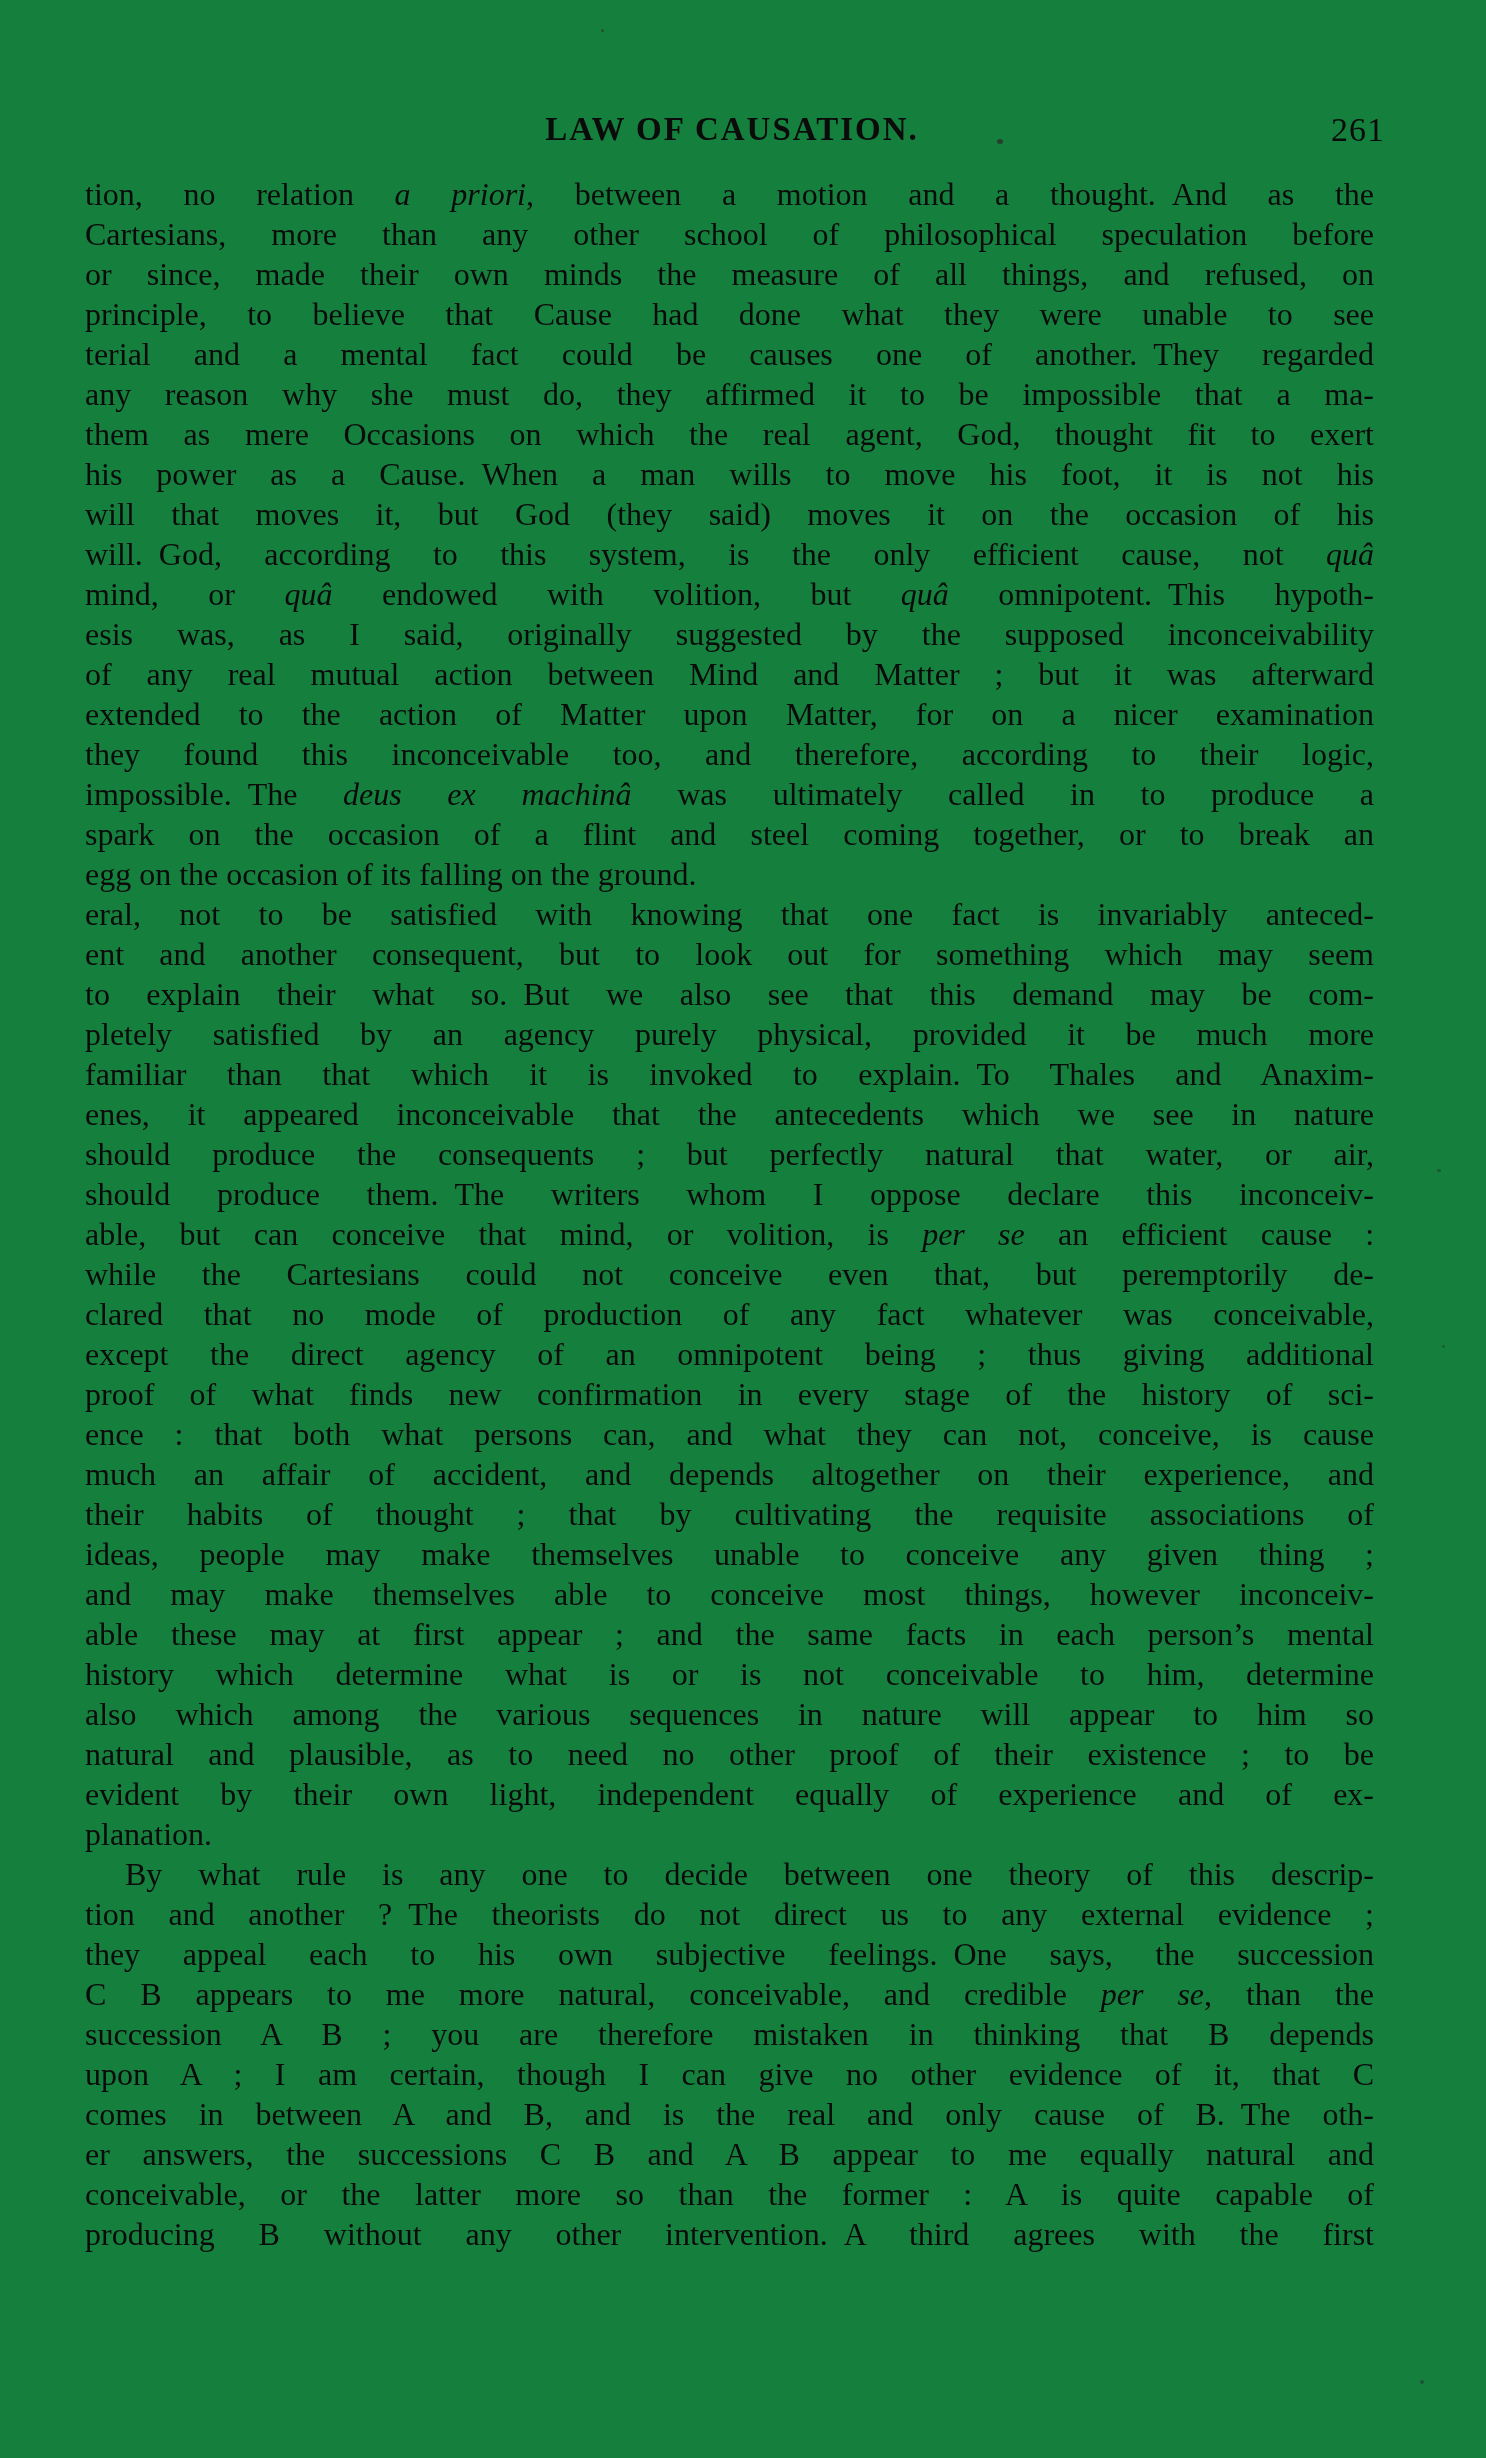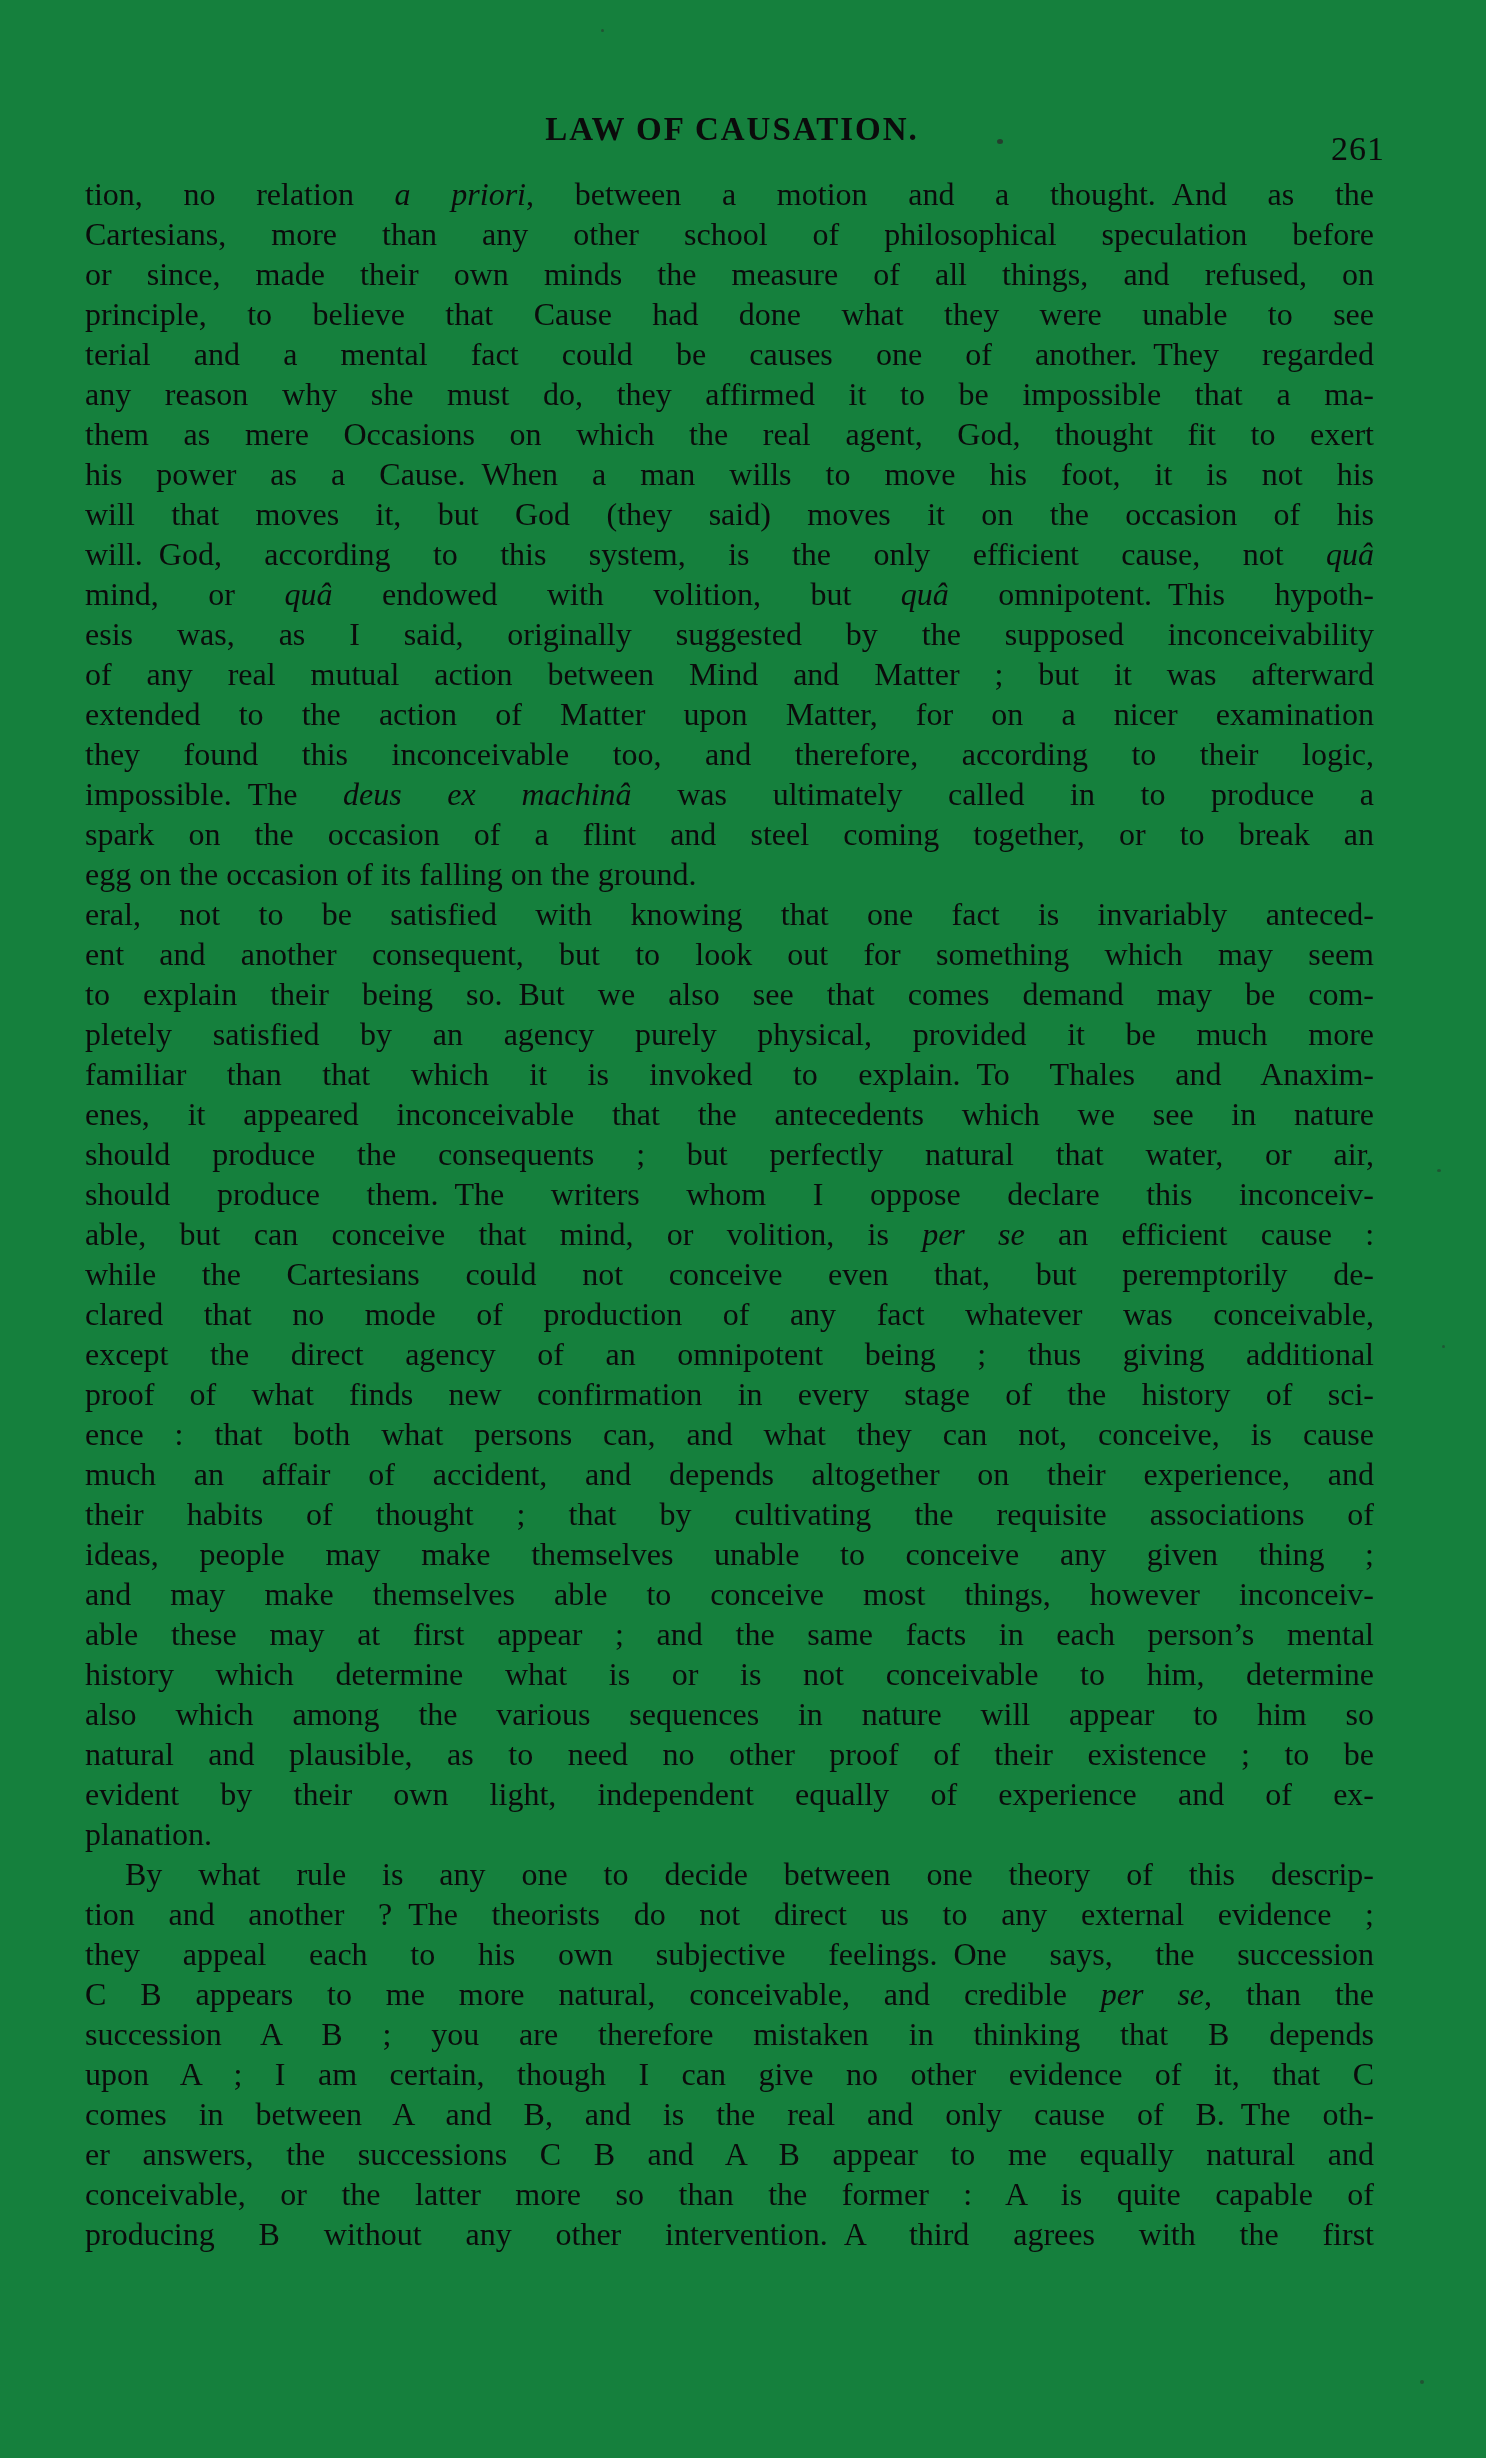--- a/index.html
+++ b/index.html
@@ -33,21 +33,21 @@
     right: 0;
     text-align: center;
     font-size: 33px;
     font-weight: bold;
     letter-spacing: 2px;
     white-space: nowrap;
   }
   .page-number {
     position: absolute;
     right: -6px;
-    top: 19px;
+    top: 0;
     font-size: 34px;
     letter-spacing: 1px;
   }
   .text-block {
     position: absolute;
     left: 85px;
     top: 174px;
     width: 1289px;
     font-size: 32px;
     line-height: 40px;
@@ -102,21 +102,21 @@
         <div class="line">of any real mutual action between Mind and Matter ; but it was afterward</div>
         <div class="line">extended to the action of Matter upon Matter, for on a nicer examination</div>
         <div class="line">they found this inconceivable too, and therefore, according to their logic,</div>
         <div class="line">impossible. The <i>deus ex machinâ</i> was ultimately called in to produce a</div>
         <div class="line">spark on the occasion of a flint and steel coming together, or to break an</div>
         <div class="line last-line">egg on the occasion of its falling on the ground.</div>
       </div>
       <div class="para">
         <div class="line">eral, not to be satisfied with knowing that one fact is invariably anteced-</div>
         <div class="line">ent and another consequent, but to look out for something which may seem</div>
-        <div class="line">to explain their being so. But we also see that comes demand may be com-</div>
+        <div class="line">to explain their what so. But we also see that this demand may be com-</div>
         <div class="line">pletely satisfied by an agency purely physical, provided it be much more</div>
         <div class="line">familiar than that which it is invoked to explain. To Thales and Anaxim-</div>
         <div class="line">enes, it appeared inconceivable that the antecedents which we see in nature</div>
         <div class="line">should produce the consequents ; but perfectly natural that water, or air,</div>
         <div class="line">should produce them. The writers whom I oppose declare this inconceiv-</div>
         <div class="line">able, but can conceive that mind, or volition, is <i>per se</i> an efficient cause :</div>
         <div class="line">while the Cartesians could not conceive even that, but peremptorily de-</div>
         <div class="line">clared that no mode of production of any fact whatever was conceivable,</div>
         <div class="line">except the direct agency of an omnipotent being ; thus giving additional</div>
         <div class="line">proof of what finds new confirmation in every stage of the history of sci-</div>

